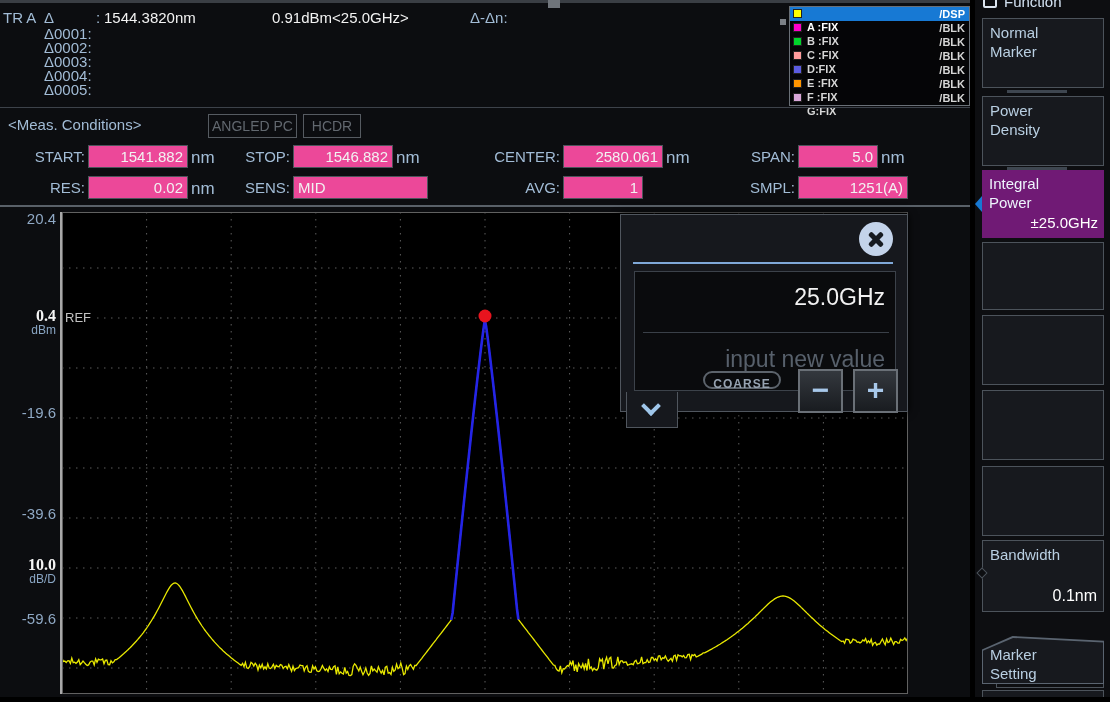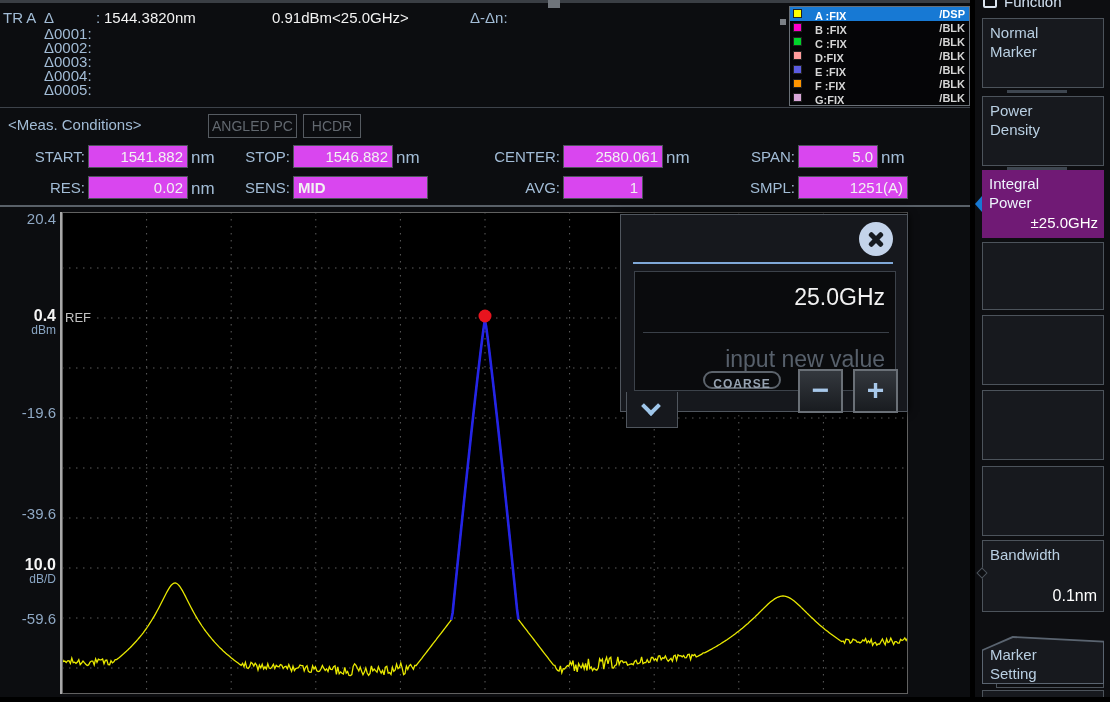--- a/index.html
+++ b/index.html
@@ -12,37 +12,37 @@
   .topstrip { left:0; top:0; width:970px; height:3px; background:#3a3e44; }
   .titlebar-frag { left:548px; top:0; width:12px; height:8px; background:#70757b; }
 
   
   .delta-row { left:44px; }
   
   .mlist { left:789px; top:6px; width:181px; height:100px; background:#050507; border:1px solid #6a7077; }
   .mrow { position:relative; height:14px; font-size:11px; font-weight:bold; color:#d6d6d6; }
   .mrow.selected { background:#1779d4; color:#fff; }
   .swatch { position:absolute; left:3px; top:2px; width:9px; height:9px; border:1px solid #222; }
-  .mname { position:absolute; left:17px; top:3px;margin-left:8px; }
+  .mname { position:absolute; left:17px; top:14px; }
   .mmode { position:absolute; right:4px; top:1px; }
   .mlist-ind { left:780px; top:19px; width:6px; height:6px; background:#7b8086; }
 
   .divider1 { left:0; top:107px; width:970px; height:1px; background:#3d424a; }
   .divider2 { left:0; top:205px; width:970px; height:2px; background:#596068; }
 
   
   .badge { border:1px solid #565b61; color:#62686f; font-size:14px; text-align:center; line-height:22px; height:24px; }
   .fldlbl { font-size:15px; color:#a2bcd6; text-align:right; }
-  .box { background:#d946ef; border:1px solid #4d545b; height:23px; line-height:21px; font-size:15px; color:#f2f2f2; text-align:right; padding:0 4px; }
+  .box { background:#ec4899; border:1px solid #4d545b; height:23px; line-height:21px; font-size:15px; color:#f2f2f2; text-align:right; padding:0 4px; }
   .box.left { text-align:left; }
   .unit { font-size:17px; color:#a2bcd6; }
 
   
   .tick { width:56px; text-align:right; font-size:15px; color:#8fa8c4; }
-  .tick.big { color:#f5f5f5; font-size:16px; font-weight:bold; }
+  .tick.big { color:#f5f5f5; font-size:16px; font-weight:bold;font-family:Liberation Serif, serif; }
   .usub { width:56px; text-align:right; font-size:12px; color:#8aa6c4; }
   .refword { color:#c2c2c2; font-size:13px; background:#000; padding-right:3px; }
 
   
   .dialog { left:620px; top:214px; width:288px; height:198px; background:#16181d; border:1px solid #50565e; z-index:6; box-shadow:0 0 8px #000; }
   .dlg-title { position:absolute; left:16px; top:13px; font-size:21px; color:#bdd2ec; letter-spacing:1px; }
   .dlg-close { position:absolute; left:238px; top:7px; width:34px; height:34px; border-radius:50%; background:#c3d3ea; cursor:pointer; }
   .xbar { position:absolute; left:8px; top:15px; width:18px; height:5px; background:#161a20; border-radius:2px; }
   .dlg-underline { position:absolute; left:12px; top:47px; width:260px; height:2px; background:#7fa8d8; }
   .dlg-input { position:absolute; left:13px; top:56px; width:262px; height:120px; background:#0a0b0d; border:1px solid #3c424a; }
@@ -147,21 +147,21 @@
     <div class="abs box" style="left:563px;top:145px;width:100px;">2580.061</div>
     <div class="abs unit" style="left:666px;top:148px;">nm</div>
     <div class="abs fldlbl" style="left:720px;top:148px;width:75px;">SPAN:</div>
     <div class="abs box" style="left:798px;top:145px;width:80px;">5.0</div>
     <div class="abs unit" style="left:881px;top:148px;">nm</div>
 
     <div class="abs fldlbl" style="left:0;top:179px;width:85px;">RES:</div>
     <div class="abs box" style="left:88px;top:176px;width:100px;">0.02</div>
     <div class="abs unit" style="left:191px;top:179px;">nm</div>
     <div class="abs fldlbl" style="left:210px;top:179px;width:80px;">SENS:</div>
-    <div class="abs box left" style="left:293px;top:176px;width:135px;font-weight:bold;">MID</div>
+    <div class="abs box left" style="left:293px;top:176px;width:135px;">MID</div>
     <div class="abs fldlbl" style="left:455px;top:179px;width:105px;">AVG:</div>
     <div class="abs box" style="left:563px;top:176px;width:80px;">1</div>
     <div class="abs fldlbl" style="left:720px;top:179px;width:75px;">SMPL:</div>
     <div class="abs box" style="left:798px;top:176px;width:110px;">1251(A)</div>
 
     <div class="abs divider2"></div>
 
     <div class="abs tick" style="left:0;top:210px;">20.4</div>
     <div class="abs tick big" style="left:0;top:307px;">0.4</div>
     <div class="abs usub" style="left:0;top:323px;">dBm</div>

